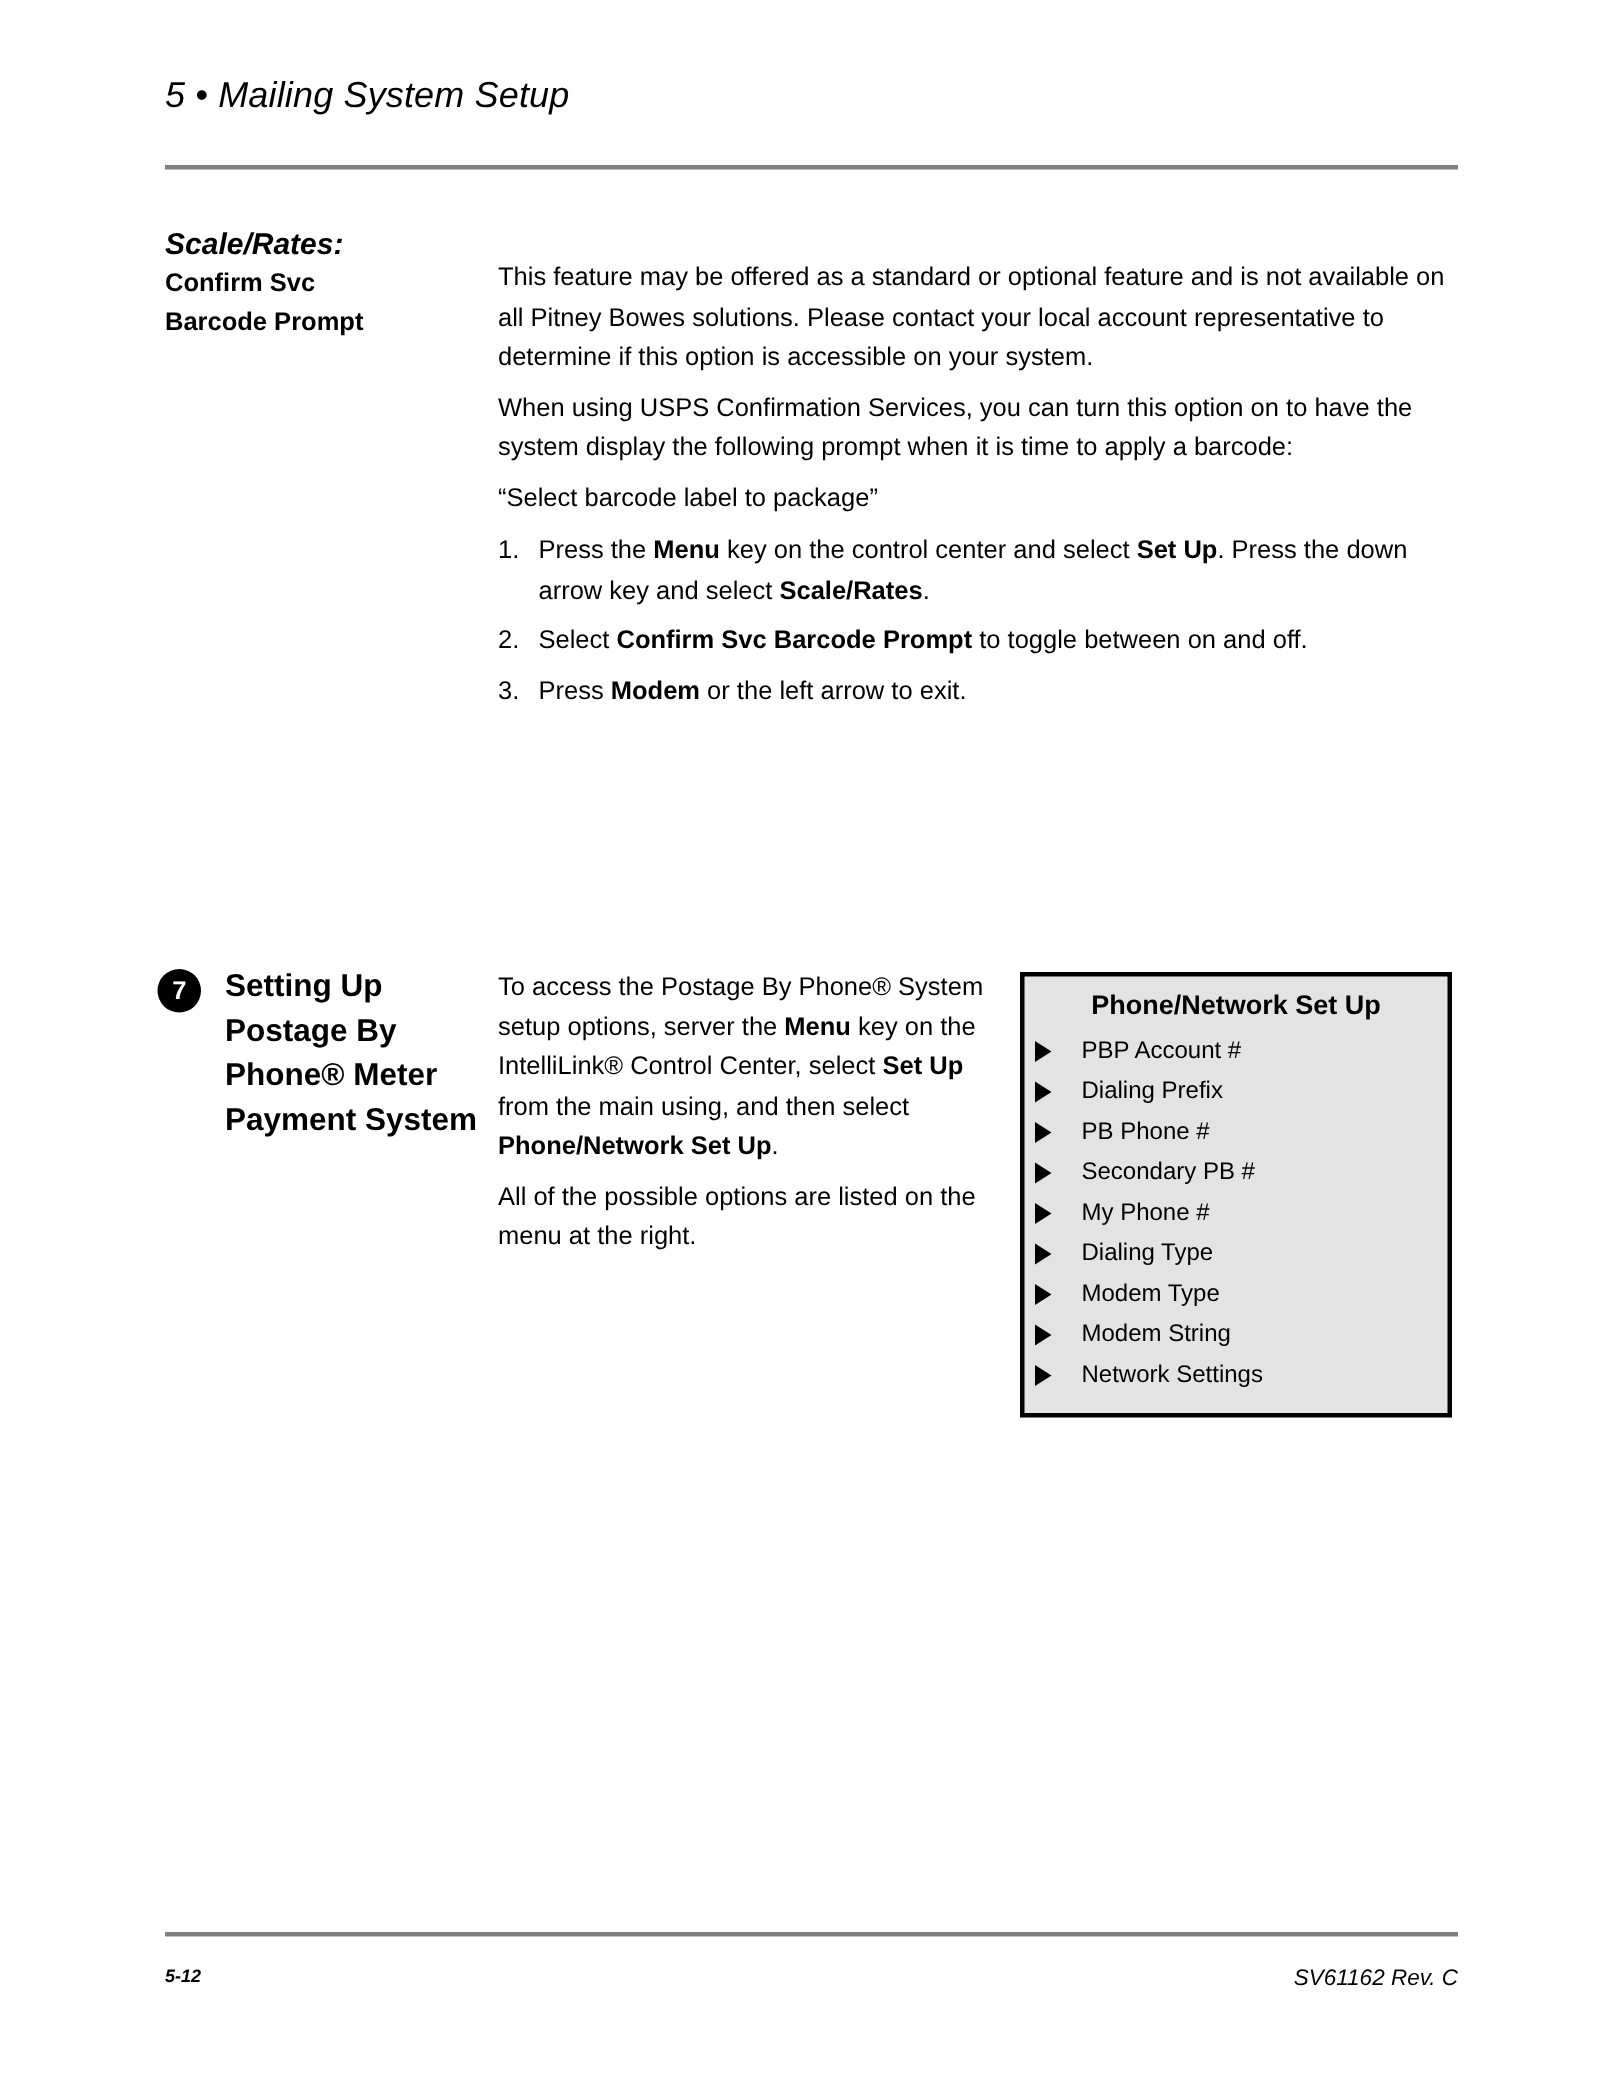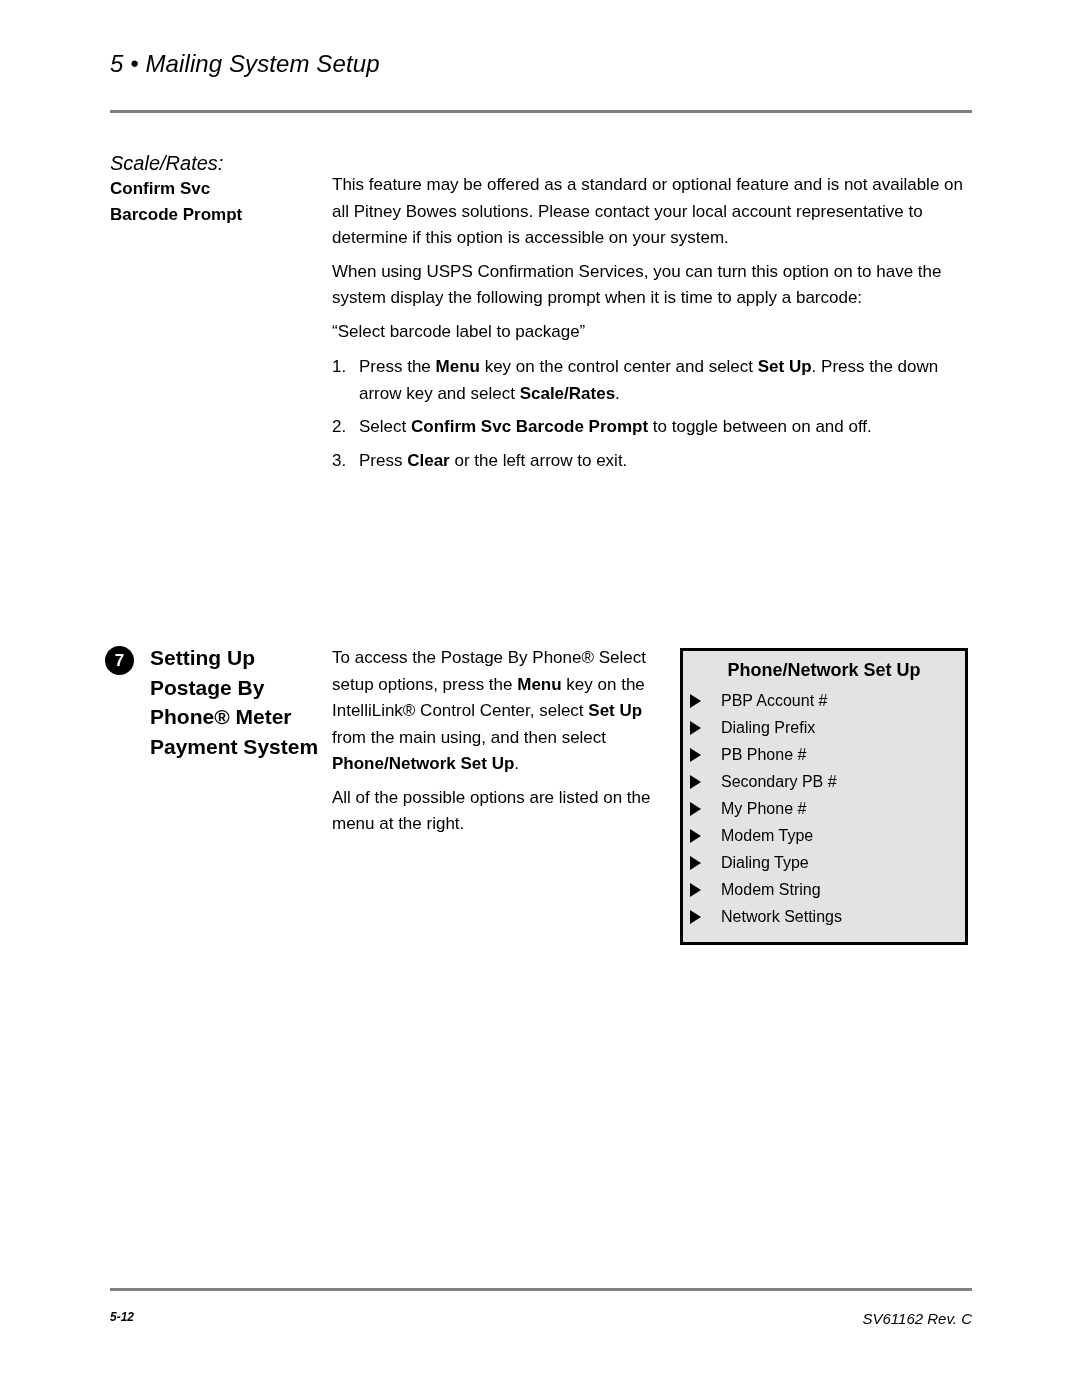--- a/index.html
+++ b/index.html
@@ -41,21 +41,21 @@
 
   
   .topic-a-label {
     position: absolute;
     left: 110px;
     top: 150px;
     width: 205px;
   }
   .topic-a-label .lead {
     font-size: 20px;
-    font-weight: normal;
+    font-weight: bold;
     font-style: italic;
     line-height: 26px;
     white-space: nowrap;
   }
   .topic-a-label .sub {
     font-size: 17px;
     font-weight: bold;
     line-height: 26px;
   }
 
@@ -217,42 +217,42 @@
     <div class="sub">Barcode Prompt</div>
   </div>
 
   <div class="topic-a-body">
     <p>This feature may be offered as a standard or optional feature and is not available on all Pitney Bowes solutions. Please contact your local account representative to determine if this option is accessible on your system.</p>
     <p>When using USPS Confirmation Services, you can turn this option on to have the system display the following prompt when it is time to apply a barcode:</p>
     <p class="tight">“Select barcode label to package”</p>
     <ol class="steps">
         <li><span>Press the </span><b>Menu</b><span> key on the control center and select </span><b>Set Up</b><span>. Press the down arrow key and select </span><b>Scale/Rates</b><span>.</span></li>
         <li><span>Select </span><b>Confirm Svc Barcode Prompt</b><span> to toggle between on and off.</span></li>
-        <li><span>Press </span><b>Clear</b><span> or the left arrow to exit.</span></li>
+        <li><span>Press </span><b>Modem</b><span> or the left arrow to exit.</span></li>
       </ol>
   </div>
 
   <div class="section-badge">7</div>
   <div class="section-title">Setting Up Postage By Phone® Meter Payment System</div>
 
   <div class="topic-b-body">
-    <p><span>To access the Postage By Phone® Select setup options, press the </span><b>Menu</b><span> key on the IntelliLink® Control Center, select </span><b>Set Up</b><span> from the main using, and then select </span><b>Phone/Network Set Up</b><span>.</span></p>
+    <p><span>To access the Postage By Phone® System setup options, server the </span><b>Menu</b><span> key on the IntelliLink® Control Center, select </span><b>Set Up</b><span> from the main using, and then select </span><b>Phone/Network Set Up</b><span>.</span></p>
     <p>All of the possible options are listed on the menu at the right.</p>
   </div>
 
   <div class="menu-panel">
     <div class="menu-panel-title">Phone/Network Set Up</div>
     <ul class="menu-list">
         <li><span class="menu-arrow"></span><span>PBP Account #</span></li>
         <li><span class="menu-arrow"></span><span>Dialing Prefix</span></li>
         <li><span class="menu-arrow"></span><span>PB Phone #</span></li>
         <li><span class="menu-arrow"></span><span>Secondary PB #</span></li>
         <li><span class="menu-arrow"></span><span>My Phone #</span></li>
+        <li><span class="menu-arrow"></span><span>Dialing Type</span></li>
         <li><span class="menu-arrow"></span><span>Modem Type</span></li>
-        <li><span class="menu-arrow"></span><span>Dialing Type</span></li>
         <li><span class="menu-arrow"></span><span>Modem String</span></li>
         <li><span class="menu-arrow"></span><span>Network Settings</span></li>
       </ul>
   </div>
 
   <div class="rule-bottom"></div>
   <div class="folio-left">5-12</div>
   <div class="folio-right">SV61162 Rev. C</div>
 
 </div>

